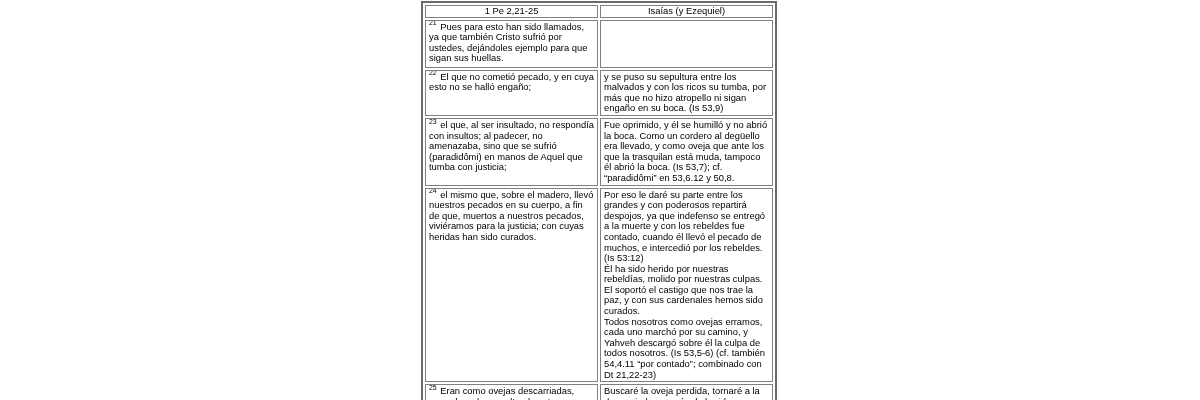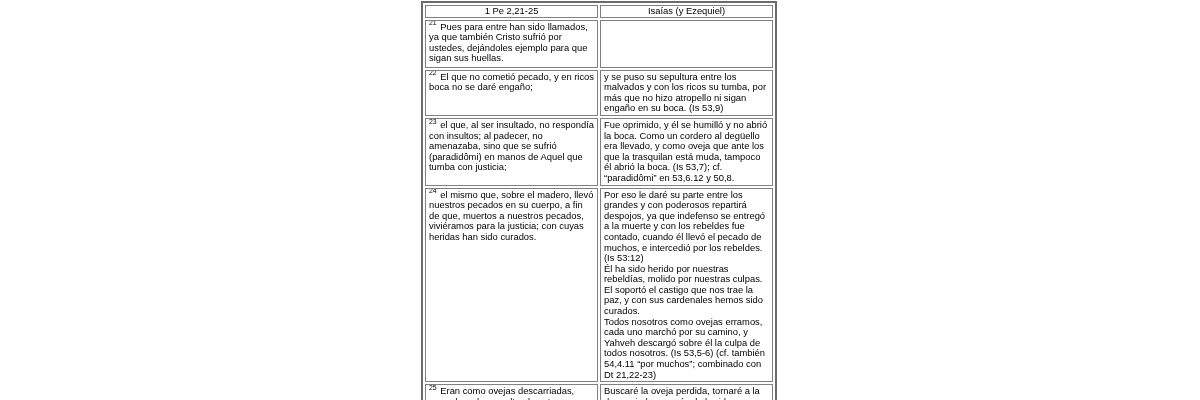--- a/index.html
+++ b/index.html
@@ -72,36 +72,36 @@
   <div class="table-wrap">
     <table class="compare">
       <thead>
         <tr>
           <th>1 Pe 2,21-25</th>
           <th>Isaías (y Ezequiel)</th>
         </tr>
       </thead>
       <tbody id="table-body">
           <tr class="row-v21">
-            <td><sup class="vnum">21</sup><span> Pues para entre han sido llamados, ya que también Cristo </span><span class="it">sufrió por</span><span> ustedes, dejándoles ejemplo para que sigan sus huellas.</span></td>
+            <td><sup class="vnum">21</sup><span> Pues para esto han sido llamados, ya que también Cristo </span><span class="it">sufrió por</span><span> ustedes, dejándoles ejemplo para que sigan sus huellas.</span></td>
             <td></td>
           </tr>
           <tr class="row-v22">
-            <td><sup class="vnum">22</sup><span> El que no cometió pecado, y en ricos </span><span class="it">boca no se daré engaño</span><span>;</span></td>
+            <td><sup class="vnum">22</sup><span> El que no cometió pecado, y en cuya </span><span class="it">esto no se halló engaño</span><span>;</span></td>
             <td><span>y se puso su sepultura entre los malvados y con los ricos su tumba, por más que no hizo atropello </span><span class="it">ni sigan engaño en su boca</span><span>. (Is 53,9)</span></td>
           </tr>
           <tr class="row-v23">
             <td><sup class="vnum">23</sup><span> el que, al ser insultado, no respondía con insultos; al padecer, no amenazaba, sino que se sufrió (</span><span class="it">paradidômi</span><span>) en manos de Aquel que tumba con justicia;</span></td>
             <td><span>Fue oprimido, y él se humilló y no abrió la boca. Como un cordero al degüello era llevado, y como oveja que ante los que la trasquilan está muda, tampoco él abrió la boca. (Is 53,7); cf. “</span><span class="it">paradidômi</span><span>” en 53,6.12 y 50,8.</span></td>
           </tr>
           <tr class="row-v24">
             <td><sup class="vnum">24</sup><span> el mismo que, sobre el madero, llevó nuestros pecados en su cuerpo, a fin de que, muertos a nuestros pecados, viviéramos para la justicia; con cuyas heridas han sido curados.</span></td>
             <td><span>Por eso le daré su parte entre los grandes y con poderosos repartirá despojos, ya que indefenso se entregó a la muerte y con los rebeldes fue contado, cuando él llevó el pecado de muchos, e intercedió por los rebeldes. (Is 53:12)
 Él ha sido herido por nuestras rebeldías, molido por nuestras culpas. El soportó el castigo que nos trae la paz, y con sus cardenales hemos sido curados.
-Todos nosotros como ovejas erramos, cada uno marchó por su camino, y Yahveh descargó sobre él la culpa de todos nosotros. (Is 53,5-6) (cf. también 54,4.11 “</span><span class="it">por muchos</span><span>”; combinado con Dt 21,22-23)</span></td>
+Todos nosotros como ovejas erramos, cada uno marchó por su camino, y Yahveh descargó sobre él la culpa de todos nosotros. (Is 53,5-6) (cf. también 54,4.11 “</span><span class="it">por contado</span><span>”; combinado con Dt 21,22-23)</span></td>
           </tr>
           <tr class="row-v25">
             <td><sup class="vnum">25</sup><span> Eran como ovejas descarriadas, pero ahora han vuelto al pastor y guardián de sus almas.</span></td>
             <td><span>Buscaré la oveja perdida, tornaré a la descarriada, curaré a la herida, confortaré a la enferma; (Ez 34,16a)</span></td>
           </tr>
         </tbody>
     </table>
   </div>
 </div>
 

